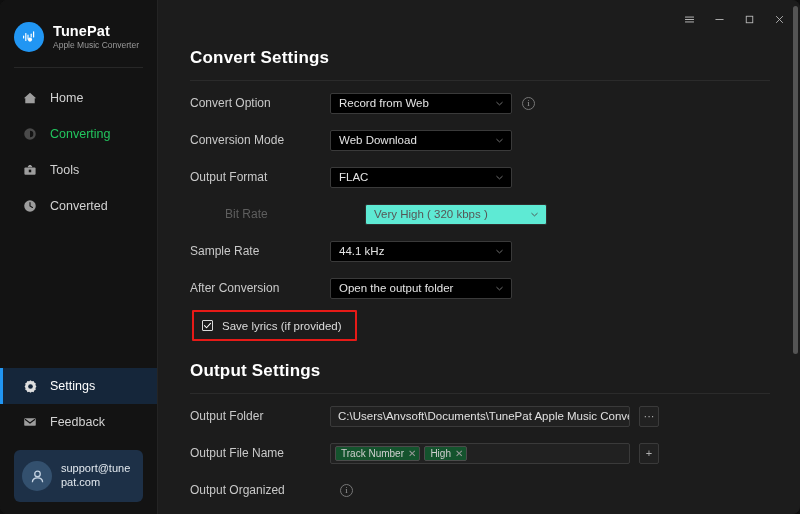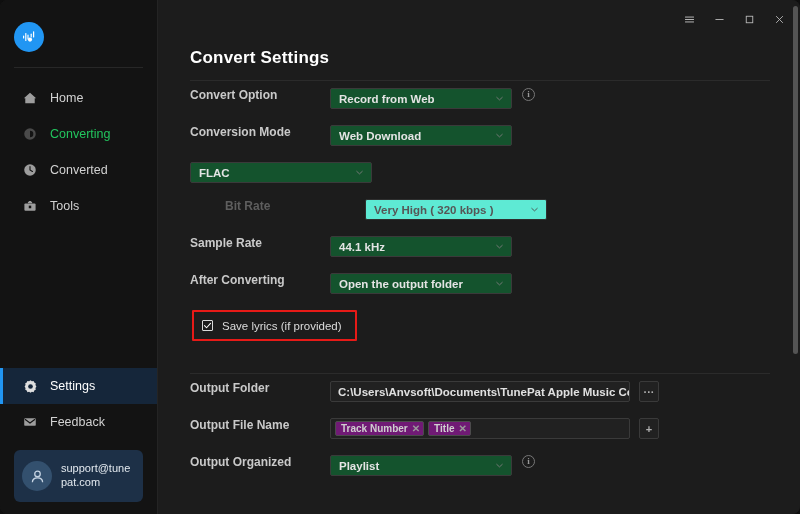--- a/index.html
+++ b/index.html
@@ -183,37 +183,36 @@
     letter-spacing: .2px;
   }
   .sec-divider {
     height: 1px;
     background: #2b2b2b;
     margin-top: 12px;
   }
 
   .row {
     display: flex;
-    align-items: flex-start;
+    align-items: center;
     height: 30px;
     margin-top: 7px;
-    font-weight: bold;
   }
   .row-label {
     width: 140px;
     flex: 0 0 140px;
     font-size: 12px;
     color: #c9c9c9;
   }
   .row-label.dim { color: #5e5e5e; margin-left: 35px; }
 
   .select {
     width: 182px;
     height: 21px;
-    background: #14532d;
+    background: #000000;
     border: 1px solid #3a3a3a;
     border-radius: 2px;
     display: flex;
     align-items: center;
     padding: 0 6px 0 8px;
     font-size: 11.5px;
     color: #e4e4e4;
     cursor: pointer;
     position: relative;
   }
@@ -327,21 +326,21 @@
     border-radius: 2px;
     display: flex;
     align-items: center;
     padding: 0 4px;
     gap: 4px;
   }
   .tag {
     height: 15px;
     border: 1px solid #4b4b4b;
     border-radius: 2px;
-    background: #701a75;
+    background: #14532d;
     display: flex;
     align-items: center;
     padding: 0 3px 0 5px;
     font-size: 10px;
     color: #cfcfcf;
     cursor: default;
   }
   .tag .x {
     margin-left: 4px;
     color: #9a9a9a;
@@ -381,20 +380,24 @@
           <g fill="#ffffff">
             <rect x="3" y="7.5" width="1.2" height="3" rx=".6"></rect>
             <rect x="5.2" y="5" width="1.2" height="8" rx=".6"></rect>
             <rect x="7.4" y="6.5" width="1.2" height="5" rx=".6"></rect>
             <rect x="13" y="3.2" width="1.2" height="6.4" rx=".6"></rect>
             <rect x="10.6" y="5.6" width="1.2" height="4" rx=".6"></rect>
           </g>
           <circle cx="10" cy="11.6" r="2.1" fill="#ffffff"></circle>
         </svg>
       </div>
+      <div class="brand-text">
+        <div class="brand-title">TunePat</div>
+        <div class="brand-sub">Apple Music Converter</div>
+      </div>
     </div>
 
     <div class="brand-divider"></div>
 
     <div class="nav">
 
       <div class="nav-item">
         <span class="ic">
           <svg width="14" height="14" viewBox="0 0 16 16" fill="currentColor">
             <path d="M8 2 L15 8.2 L13.4 8.2 L13.4 14 L2.6 14 L2.6 8.2 L1 8.2 Z"></path>
@@ -404,42 +407,42 @@
       </div>
 
       <div class="nav-item dim">
         <span class="ic">
           <svg width="14" height="14" viewBox="0 0 16 16" fill="currentColor">
             <circle cx="8" cy="8" r="6.6"></circle>
             <path d="M8 4.2 A3.8 3.8 0 0 1 8 11.8 Z" fill="#131313"></path>
           </svg>
         </span>
         <span>Converting</span>
-      </div>
-
-      <div class="nav-item">
-        <span class="ic">
-          <svg width="14" height="14" viewBox="0 0 16 16">
-            <circle cx="8" cy="8" r="6.6" fill="currentColor"></circle>
-            <path d="M8 4.2 L8 8 L10.8 9.6" stroke="#131313" stroke-width="1.3" fill="none" stroke-linecap="round"></path>
-          </svg>
-        </span>
-        <span>Converted</span>
       </div>
 
       <div class="nav-item">
         <span class="ic">
           <svg width="14" height="14" viewBox="0 0 16 16" fill="currentColor">
             <path d="M5.6 3.2 L10.4 3.2 L10.4 4.8 L5.6 4.8 Z M6.8 2.2 L9.2 2.2 L9.2 3.2 L6.8 3.2 Z"></path>
             <rect x="1.6" y="5" width="12.8" height="8.4" rx="1.2"></rect>
             <rect x="6.6" y="7.6" width="2.8" height="3" fill="#131313"></rect>
           </svg>
         </span>
         <span>Tools</span>
       </div>
+
+      <div class="nav-item">
+        <span class="ic">
+          <svg width="14" height="14" viewBox="0 0 16 16">
+            <circle cx="8" cy="8" r="6.6" fill="currentColor"></circle>
+            <path d="M8 4.2 L8 8 L10.8 9.6" stroke="#131313" stroke-width="1.3" fill="none" stroke-linecap="round"></path>
+          </svg>
+        </span>
+        <span>Converted</span>
+      </div>
     </div>
 
     <div class="nav-bottom">
 
       <div class="nav-item active">
         <span class="ic">
           <svg width="15" height="15" viewBox="0 0 16 16" fill="currentColor">
             <path d="M8 1.3 L9.5 2.3 L11.3 2 L12 3.7 L13.6 4.6 L13.3 6.4 L14.3 8 L13.3 9.6 L13.6 11.4 L12 12.3 L11.3 14 L9.5 13.7 L8 14.7 L6.5 13.7 L4.7 14 L4 12.3 L2.4 11.4 L2.7 9.6 L1.7 8 L2.7 6.4 L2.4 4.6 L4 3.7 L4.7 2 L6.5 2.3 Z"></path>
             <circle cx="8" cy="8" r="2.5" fill="#15263a"></circle>
           </svg>
@@ -519,20 +522,21 @@
           <span class="val">Web Download</span>
           <span class="caret">
             <svg width="11" height="11" viewBox="0 0 16 16" stroke="currentColor" stroke-width="1.3" fill="none" stroke-linecap="round">
                 <path d="M4 6.4 L8 10 L12 6.4"></path>
               </svg>
           </span>
         </div>
       </div>
 
       <div class="row">
+        <div class="row-label">Output Format</div>
         <div class="select">
           <span class="val">FLAC</span>
           <span class="caret">
             <svg width="11" height="11" viewBox="0 0 16 16" stroke="currentColor" stroke-width="1.3" fill="none" stroke-linecap="round">
                 <path d="M4 6.4 L8 10 L12 6.4"></path>
               </svg>
           </span>
         </div>
       </div>
 
@@ -554,21 +558,21 @@
           <span class="val">44.1 kHz</span>
           <span class="caret">
             <svg width="11" height="11" viewBox="0 0 16 16" stroke="currentColor" stroke-width="1.3" fill="none" stroke-linecap="round">
                 <path d="M4 6.4 L8 10 L12 6.4"></path>
               </svg>
           </span>
         </div>
       </div>
 
       <div class="row">
-        <div class="row-label">After Converting</div>
+        <div class="row-label">After Conversion</div>
         <div class="select">
           <span class="val">Open the output folder</span>
           <span class="caret">
             <svg width="11" height="11" viewBox="0 0 16 16" stroke="currentColor" stroke-width="1.3" fill="none" stroke-linecap="round">
                 <path d="M4 6.4 L8 10 L12 6.4"></path>
               </svg>
           </span>
         </div>
       </div>
 
@@ -578,59 +582,52 @@
           <span class="cbox">
             <svg width="9" height="9" viewBox="0 0 12 12" stroke="currentColor" stroke-width="1.4" fill="none" stroke-linecap="round" stroke-linejoin="round">
               <path d="M2 6.2 L4.8 9 L10 3.2"></path>
             </svg>
           </span>
           <span class="cb-label">Save lyrics (if provided)</span>
         </div>
       </div>
 
       <div style="height:20px"></div>
+      <div class="sec-title">Output Settings</div>
       <div class="sec-divider"></div>
 
       <div class="row">
         <div class="row-label">Output Folder</div>
         <div class="pathbox">
           <span>C:\Users\Anvsoft\Documents\TunePat Apple Music Converter</span>
         </div>
         <div class="sq-btn">
           <span>···</span>
         </div>
       </div>
 
       <div class="row">
         <div class="row-label">Output File Name</div>
         <div class="tagbox">
           <span class="tag">
             <span>Track Number</span>
             <span class="x">✕</span>
           </span>
           <span class="tag">
-            <span>Title</span>
+            <span>High</span>
             <span class="x">✕</span>
           </span>
         </div>
         <div class="sq-btn">
           <span>+</span>
         </div>
       </div>
 
       <div class="row">
         <div class="row-label">Output Organized</div>
-        <div class="select">
-          <span class="val">Playlist</span>
-          <span class="caret">
-            <svg width="11" height="11" viewBox="0 0 16 16" stroke="currentColor" stroke-width="1.3" fill="none" stroke-linecap="round">
-                <path d="M4 6.4 L8 10 L12 6.4"></path>
-              </svg>
-          </span>
-        </div>
         <div class="info">i</div>
       </div>
 
       <div style="height:20px"></div>
 
     </div>
 
     <div class="scrollbar">
       <div class="scroll-thumb"></div>
     </div>

